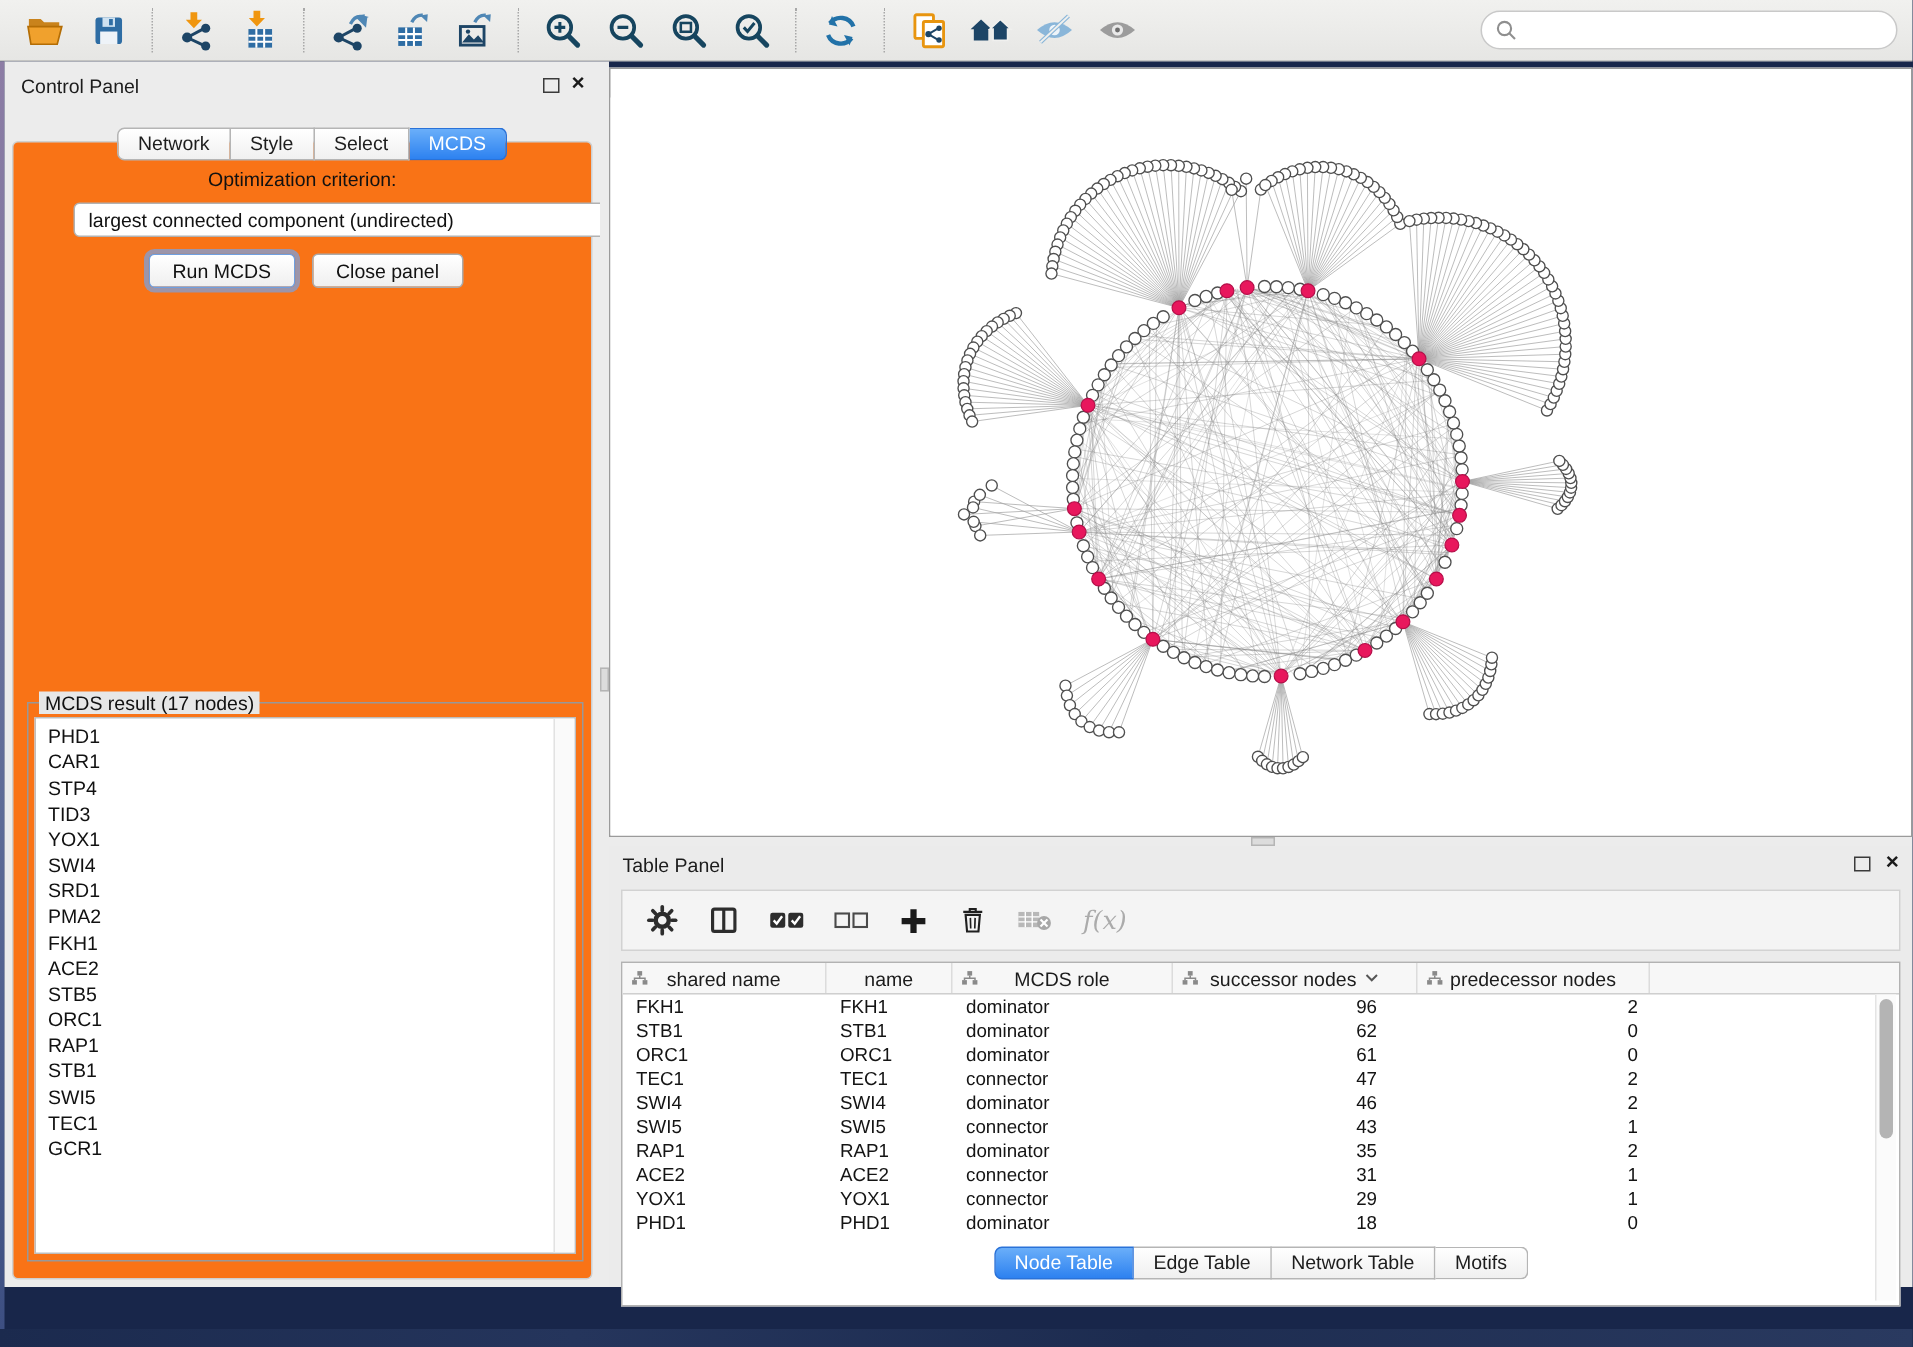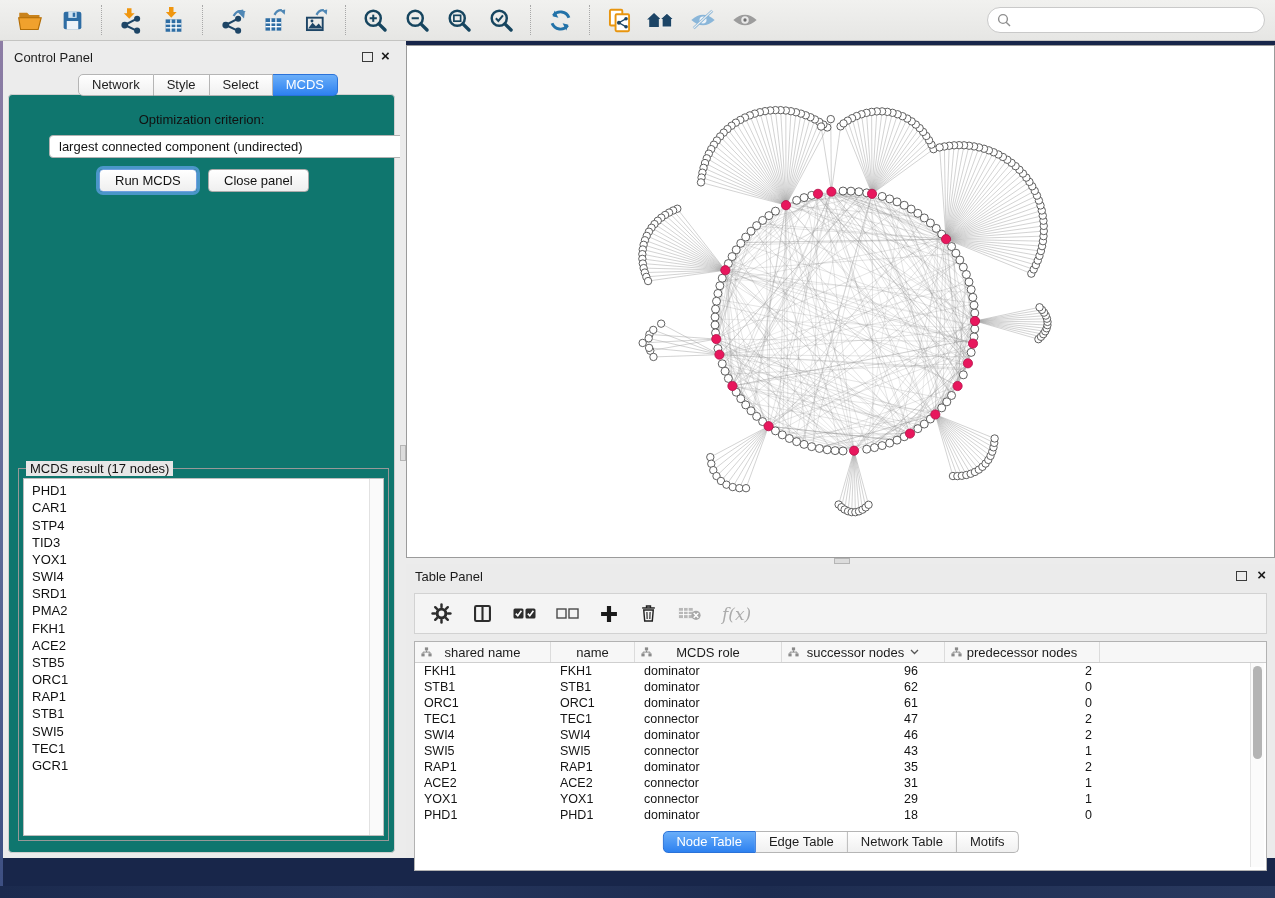--- a/index.html
+++ b/index.html
@@ -17,29 +17,29 @@
   .tsep{width:0;height:30px;border-left:1px dotted #a8a8a8;margin:0 7px;flex:0 0 auto;}
   .searchbox{margin-left:auto;width:278px;height:26px;background:#fff;border:1px solid #c9c9c9;
     border-radius:13px;display:flex;align-items:center;padding:0 9px;box-sizing:border-box;gap:5px;}
   .searchbox input{border:none;outline:none;flex:1;font-size:13px;font-family:inherit;background:transparent;color:#333;}
   
   .ptitle{font-size:13px;color:#1c1c1c;}
   .float-ic{width:9px;height:8px;border:1.4px solid #3a3a3a;display:inline-block;}
   .close-ic{font-size:15px;font-weight:bold;color:#1a1a1a;line-height:10px;}
   
   .control-panel{left:3px;top:41px;width:397px;height:817px;background:#ececec;}
-  .cp-inner{position:absolute;left:5px;top:53px;right:5px;height:757px;background:#0f766e;
+  .cp-inner{position:absolute;left:5px;top:53px;right:5px;height:757px;background:#f97316;
     border:1px solid #cfcfcf;border-radius:4px;}
   .seg{display:flex;}
   .seg-tab{height:20px;line-height:20px;padding:0 13px;background:linear-gradient(#ffffff,#f0f0f0);
     border:1px solid #b5b5b5;border-left:none;font-size:13px;color:#1d1d1d;}
   .seg-tab:first-child{border-left:1px solid #b5b5b5;border-radius:5px 0 0 5px;}
   .seg-tab:last-child{border-radius:0 5px 5px 0;}
   .seg-tab.active{background:linear-gradient(#6aaef9,#2d81f0);color:#fff;border-color:#2a72d8;}
-  .cp-tabs{position:absolute;left:75px;top:33px;z-index:3;}
+  .cp-tabs{position:absolute;left:75px;top:44px;z-index:3;}
   .opt-label{position:absolute;left:0;right:0;top:17px;text-align:center;font-size:13px;color:#111;}
   .cp-select{position:absolute;left:40px;top:40px;width:372px;height:23px;background:#fff;
     border:1px solid #b2b2b2;border-radius:4px;box-sizing:border-box;font-size:13px;color:#111;
     display:flex;align-items:center;padding-left:9px;}
   .spin{position:absolute;right:2px;top:2px;bottom:2px;width:17px;border-radius:3px;
     background:linear-gradient(#7cb6fb,#3a84f3);display:flex;flex-direction:column;
     align-items:center;justify-content:center;gap:2px;}
   .spin i{width:0;height:0;border-left:3.5px solid transparent;border-right:3.5px solid transparent;}
   .spin .up{border-bottom:4px solid #fff;}
   .spin .dn{border-top:4px solid #fff;}

